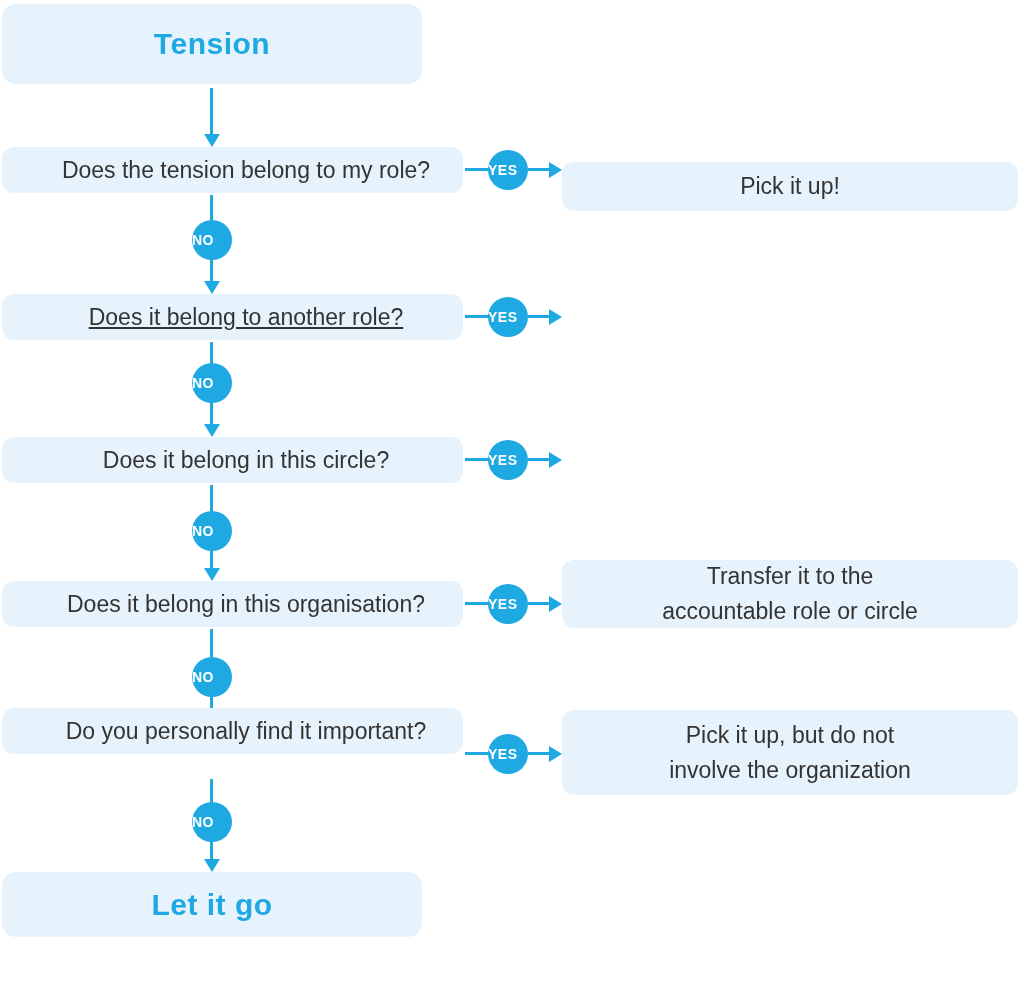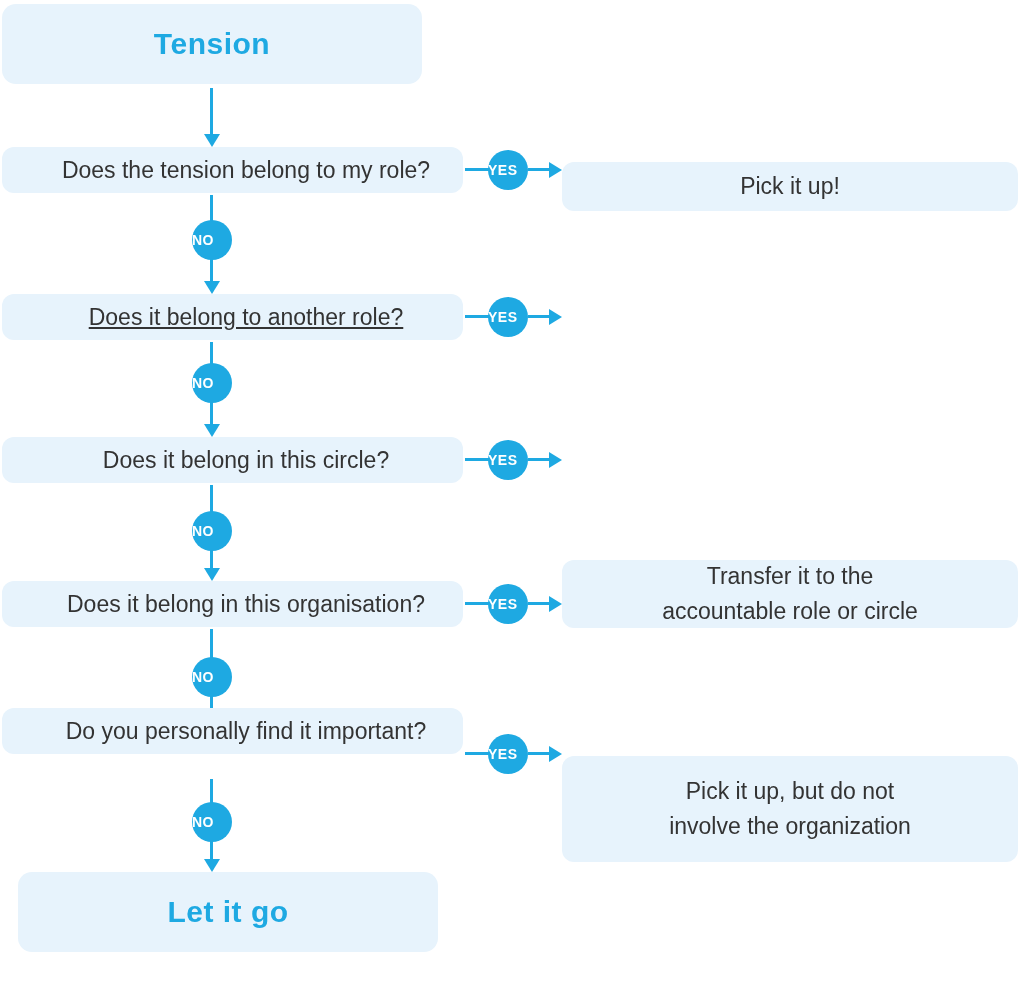--- a/index.html
+++ b/index.html
@@ -14,40 +14,40 @@
   .canvas{position:relative;width:1024px;height:982px;background:#ffffff;overflow:hidden;}
 
   
   .terminal{
     position:absolute;left:2px;width:420px;height:80px;
     background:var(--node-bg);border-radius:14px;
     display:flex;align-items:center;justify-content:center;
     color:var(--accent);font-weight:bold;font-size:30px;letter-spacing:.5px;
   }
   .terminal.start{top:4px;}
-  .terminal.end{top:872px;height:80px;margin-left:16px;}
+  .terminal.end{top:872px;height:65px;}
 
   
   .qbox{
     position:absolute;left:2px;width:461px;height:46px;
     background:var(--node-bg);border-radius:12px;
     display:flex;align-items:center;justify-content:center;
     color:var(--qtext);font-size:23px;padding-left:27px;
   }
   .q1{top:147px;} .q2{top:294px;text-decoration:underline;} .q3{top:437px;} .q4{top:581px;} .q5{top:696px;margin-top:12px;}
 
   
   .abox{
     position:absolute;left:562px;width:456px;
     background:var(--node-bg);border-radius:12px;
     display:flex;align-items:center;justify-content:center;text-align:center;
     color:var(--qtext);font-size:23px;line-height:35px;white-space:pre-line;
   }
   .a1{top:146px;height:49px;margin-top:16px;} .a2{top:293px;height:49px;}
-  .a3{top:398px;height:124px;} .a4{top:560px;height:68px;} .a5{top:710px;height:106px;margin-top:46px;}
+  .a3{top:398px;height:124px;} .a4{top:560px;height:68px;} .a5{top:710px;height:85px;}
 
   
   .vline{position:absolute;left:210px;width:3px;background:var(--accent);}
   .v0{top:88px;height:47px;} .v1{top:195px;height:87px;} .v2{top:342px;height:83px;}
   .v3{top:485px;height:84px;} .v4{top:629px;height:90px;} .v5{top:779px;height:81px;}
 
   
   .varrow{position:absolute;left:204px;width:0;height:0;
     border-left:8px solid transparent;border-right:8px solid transparent;
     border-top:13px solid var(--accent);}

